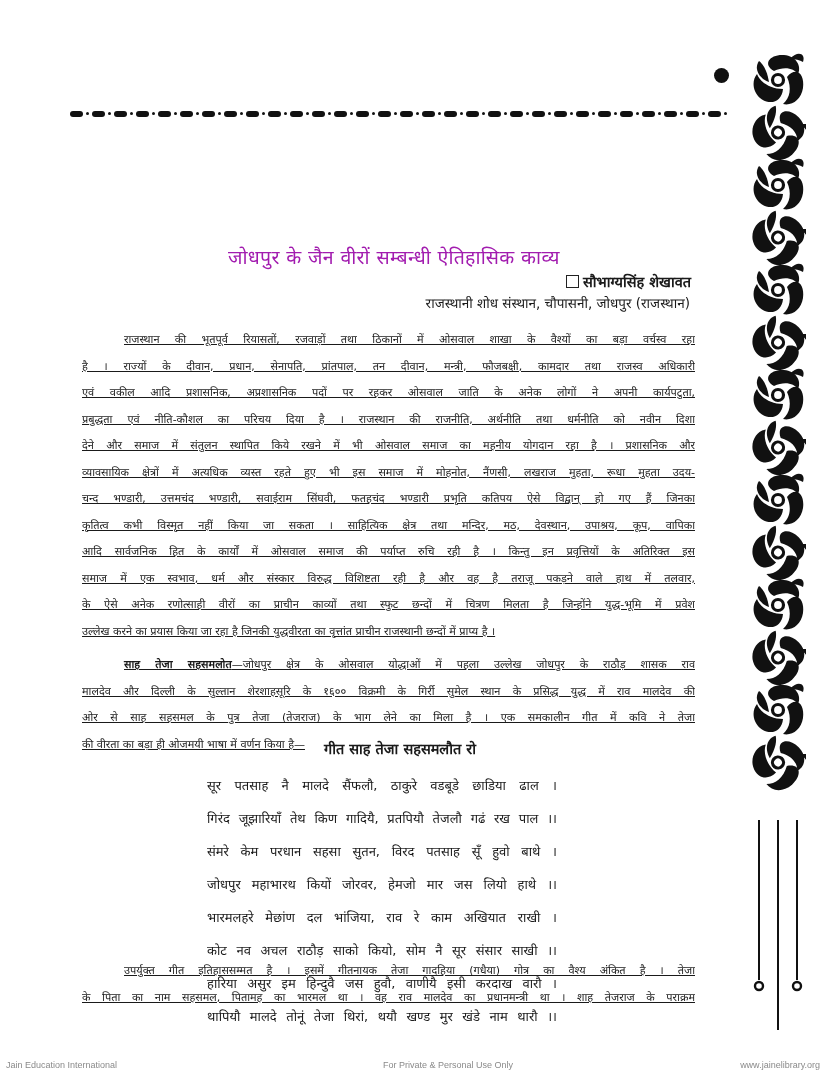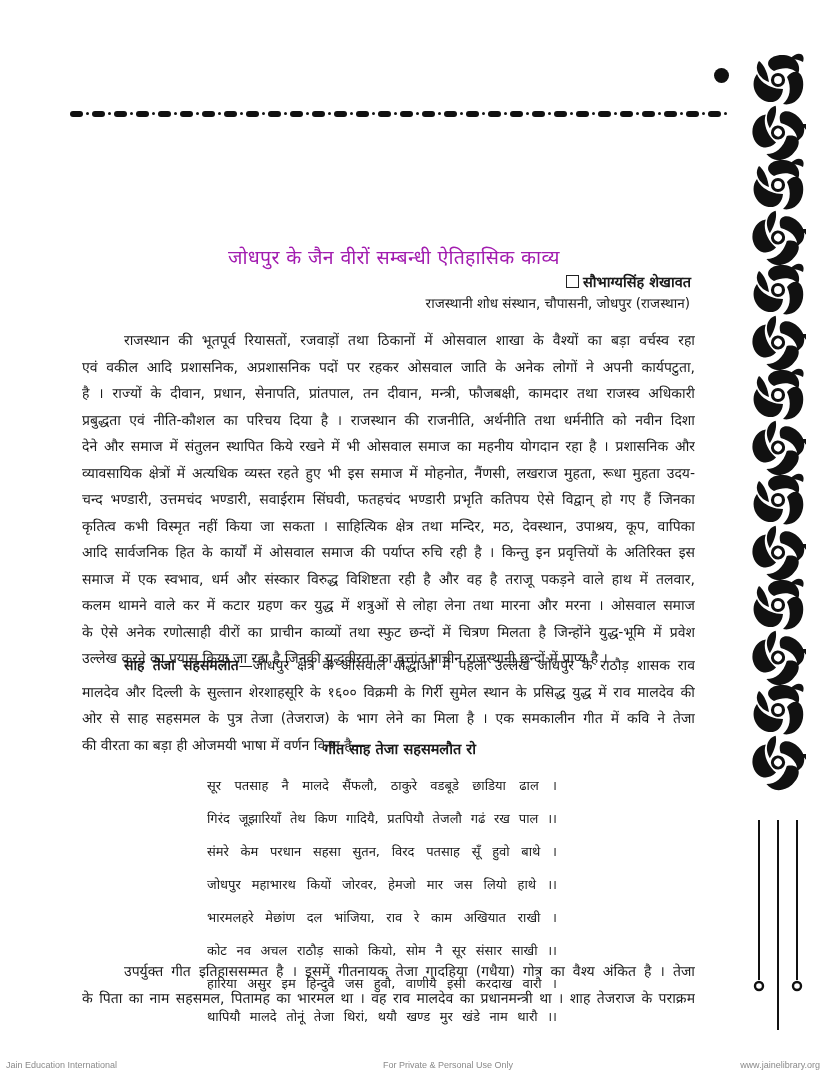--- a/index.html
+++ b/index.html
@@ -31,23 +31,23 @@
   }
   .author .box { display: inline-block; width: 11px; height: 11px; border: 1.4px solid #222; margin-right: 4px; vertical-align: -1px; }
   .affil {
     position: absolute; right: 138px; top: 294px;
     font-family: "DejaVu Sans", sans-serif; font-size: 13.5px; white-space: nowrap;
   }
 
   
   .para { position: absolute; left: 82px; width: 613px; }
   .line {
-    height: 26.5px; line-height: 26.5px; font-size: 14px;
+    height: 26.5px; line-height: 26.5px; font-size: 11px;
     font-family: "DejaVu Sans", sans-serif; white-space: nowrap;
-    text-align: justify; text-align-last: justify; overflow: hidden;
+    text-align: justify; text-align-last: justify; overflow: hidden; text-decoration: underline;
   }
   .line.last { text-align-last: left; }
   .line.indent { padding-left: 42px; }
   .lead { font-weight: bold; }
 
   .poem-title {
     position: absolute; left: 290px; top: 738px; width: 220px; text-align: center;
     font-family: "DejaVu Sans", sans-serif; font-weight: bold; font-size: 14.5px; white-space: nowrap;
   }
   .poem { position: absolute; left: 207px; top: 765px; width: 350px; }
@@ -169,30 +169,29 @@
   </svg>
 
   <div class="title">जोधपुर के जैन वीरों सम्बन्धी ऐतिहासिक काव्य</div>
   <div class="author">
     <span class="box"></span><span>सौभाग्यसिंह शेखावत</span>
   </div>
   <div class="affil">राजस्थानी शोध संस्थान, चौपासनी, जोधपुर (राजस्थान)</div>
 
   <div class="para" style="top:327px;">
     <div class="line indent">राजस्थान की भूतपूर्व रियासतों, रजवाड़ों  तथा  ठिकानों  में ओसवाल  शाखा के वैश्यों का बड़ा वर्चस्व रहा</div>
+    <div class="line">है । राज्यों के दीवान, प्रधान, सेनापति, प्रांतपाल,  तन  दीवान,  मन्त्री,  फौजबक्षी, कामदार तथा राजस्व अधिकारी</div>
     <div class="line">एवं वकील आदि प्रशासनिक,  अप्रशासनिक  पदों  पर  रहकर ओसवाल  जाति के अनेक लोगों ने अपनी कार्यपटुता,</div>
-    <div class="line">है । राज्यों के दीवान, प्रधान, सेनापति, प्रांतपाल,  तन  दीवान,  मन्त्री,  फौजबक्षी, कामदार तथा राजस्व अधिकारी</div>
     <div class="line">प्रबुद्धता एवं नीति-कौशल का परिचय दिया है । राजस्थान  की  राजनीति, अर्थनीति  तथा धर्मनीति को नवीन दिशा</div>
     <div class="line">देने और समाज में संतुलन स्थापित किये रखने में भी ओसवाल समाज का महनीय योगदान रहा है । प्रशासनिक और</div>
     <div class="line">व्यावसायिक क्षेत्रों में अत्यधिक व्यस्त रहते हुए भी इस समाज में मोहनोत, नैंणसी, लखराज मुहता, रूधा मुहता  उदय-</div>
     <div class="line">चन्द भण्डारी, उत्तमचंद भण्डारी, सवाईराम सिंघवी, फतहचंद भण्डारी प्रभृति कतिपय ऐसे विद्वान् हो गए हैं  जिनका</div>
     <div class="line">कृतित्व कभी विस्मृत नहीं किया जा सकता ।  साहित्यिक क्षेत्र तथा  मन्दिर,  मठ,  देवस्थान,  उपाश्रय, कूप, वापिका</div>
     <div class="line">आदि सार्वजनिक हित के कार्यों में ओसवाल समाज  की  पर्याप्त रुचि रही है ।  किन्तु इन प्रवृत्तियों के अतिरिक्त इस</div>
     <div class="line">समाज में एक स्वभाव, धर्म और संस्कार विरुद्ध  विशिष्टता  रही  है और वह है तराजू पकड़ने वाले हाथ में तलवार,</div>
-    <div class="line">कलम थामने वाले कर में कटार ग्रहण कर युद्ध में शत्रुओं से लोहा लेना तथा मारना  और मरना ।  ओसवाल  समाज</div>
     <div class="line">के ऐसे अनेक रणोत्साही वीरों का प्राचीन काव्यों तथा स्फुट  छन्दों  में चित्रण  मिलता है जिन्होंने युद्ध-भूमि में प्रवेश</div>
     <div class="line last">उल्लेख करने का प्रयास किया जा रहा है जिनकी युद्धवीरता का  वृत्तांत प्राचीन  राजस्थानी छन्दों में प्राप्य है ।</div>
   </div>
 
   <div class="para" style="top:652px;">
     <div class="line indent"><span class="lead">साह तेजा सहसमलोत</span><span>—जोधपुर क्षेत्र के ओसवाल योद्धाओं में  पहला  उल्लेख जोधपुर के राठौड़ शासक राव</span></div>
     <div class="line">मालदेव और दिल्ली के सुल्तान शेरशाहसूरि के १६०० विक्रमी के गिर्री सुमेल स्थान के प्रसिद्ध युद्ध में राव मालदेव की</div>
     <div class="line">ओर से साह सहसमल के पुत्र तेजा (तेजराज)  के  भाग  लेने  का मिला है ।  एक समकालीन गीत में कवि ने तेजा</div>
     <div class="line last">की वीरता का बड़ा ही ओजमयी भाषा में वर्णन किया है—</div>
   </div>

